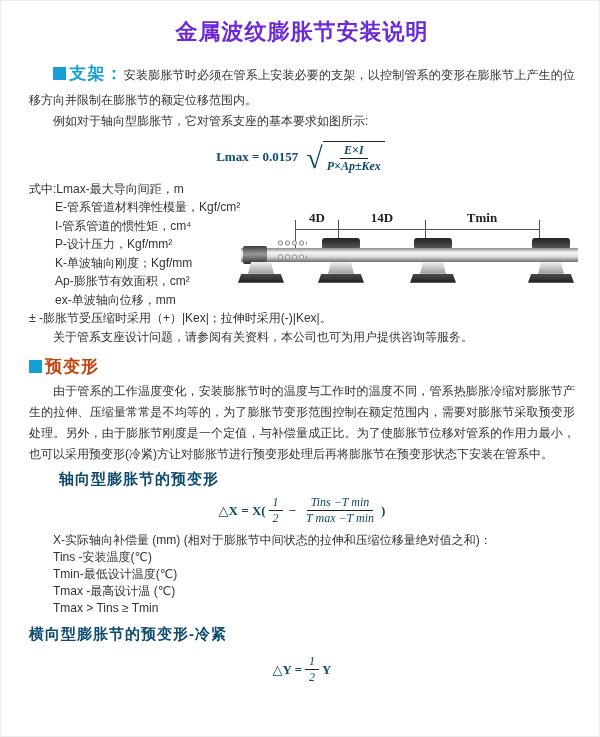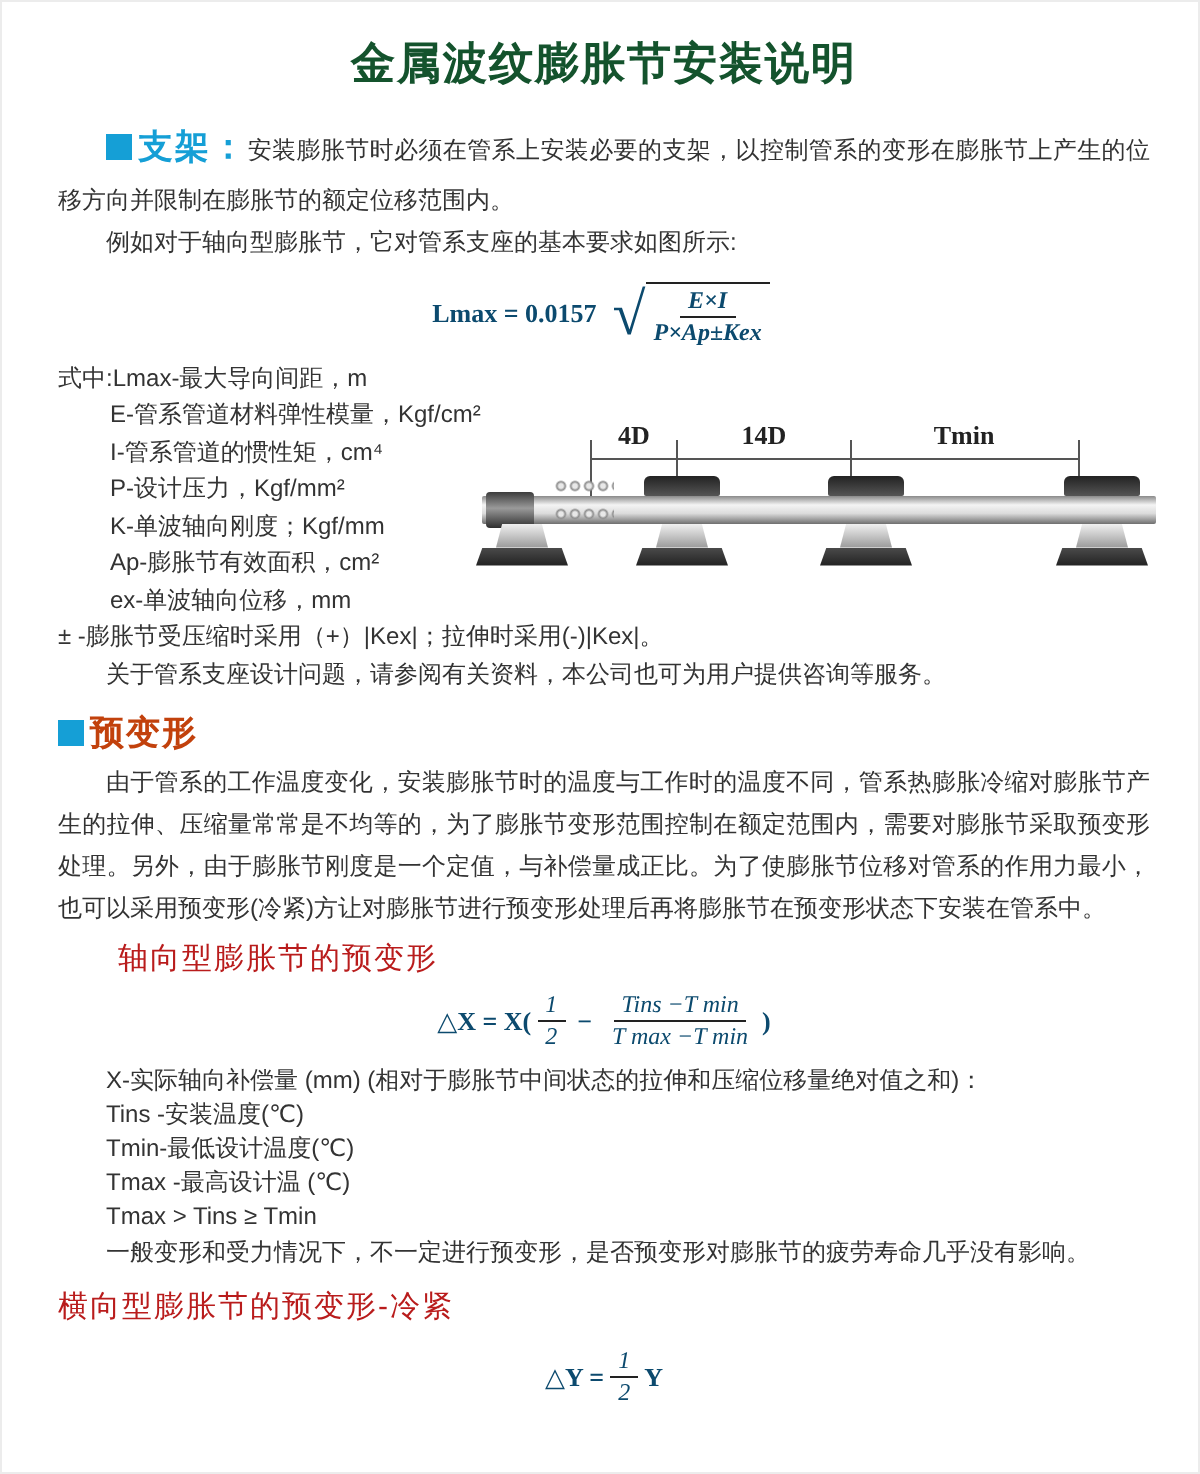--- a/index.html
+++ b/index.html
@@ -2,26 +2,26 @@
 <html><head>
 <meta charset="utf-8">
 <style>
   html,body{margin:0;padding:0;background:#fff;}
   .page{
     width:600px;height:737px;box-sizing:border-box;position:relative;overflow:hidden;
     background:#ffffff;border:1px solid #ececec;
     color:#333;font-family:"Liberation Sans","DejaVu Sans",sans-serif;font-size:12px;
   }
   .content{padding:10px 24px 0 28px;}
-  .title{text-align:center;font-size:22px;font-weight:bold;color:#14532d;margin:6px 0 12px;letter-spacing:1px;}
+  .title{text-align:center;font-size:22px;font-weight:bold;color:#6d28d9;margin:6px 0 12px;letter-spacing:1px;}
   .para{margin:0;text-indent:2em;text-align:justify;line-height:1.8;}
   .sec-square{display:inline-block;width:13px;height:13px;background:#159fd6;margin-right:3px;vertical-align:-1px;}
   .sec-head-inline{color:#159fd6;font-size:17px;font-weight:bold;letter-spacing:1px;}
   .sec-head{color:#c2410c;font-size:17px;font-weight:bold;margin:9px 0 3px;letter-spacing:1px;}
-  .sub-head{color:#b91c1c;font-size:15px;font-weight:normal;margin:5px 0 2px;letter-spacing:1px;}
+  .sub-head{color:#0c4a6e;font-size:15px;font-weight:bold;margin:5px 0 2px;letter-spacing:1px;}
   .indent2{margin-left:2em;}
 
   
   .formula{display:flex;justify-content:center;align-items:center;
     font-family:"Liberation Serif","DejaVu Serif",serif;font-size:13px;color:#0c4a6e;}
   .formula .lhs,.formula .rhs{font-weight:bold;}
   .frac{display:inline-flex;flex-direction:column;align-items:center;font-style:italic;
     font-size:12px;line-height:1.25;margin:0 3px;vertical-align:middle;}
   .frac .num{border-bottom:1px solid #222;padding:0 4px;}
   .frac .den{padding:0 4px;}
@@ -150,21 +150,20 @@
 
 
     <div class="defs-tight">
       <div>X-实际轴向补偿量 (mm) (相对于膨胀节中间状态的拉伸和压缩位移量绝对值之和)：</div>
       <div>Tins -安装温度(℃)</div>
       <div>Tmin-最低设计温度(℃)</div>
       <div>Tmax -最高设计温 (℃)</div>
       <div>Tmax &gt; Tins ≥ Tmin</div>
     </div>
 
-    <p class="para" style="line-height:1.6">一般变形和受力情况下，不一定进行预变形，是否预变形对膨胀节的疲劳寿命几乎没有影响。</p>
 
     <div class="sub-head" style="margin-top:8px">横向型膨胀节的预变形-冷紧</div>
 
     <div class="formula f3">
       <span class="lhs">△Y =</span>
       <span class="frac">
         <span class="num">1</span>
         <span class="den">2</span>
       </span>
       <span class="rhs">Y</span>

